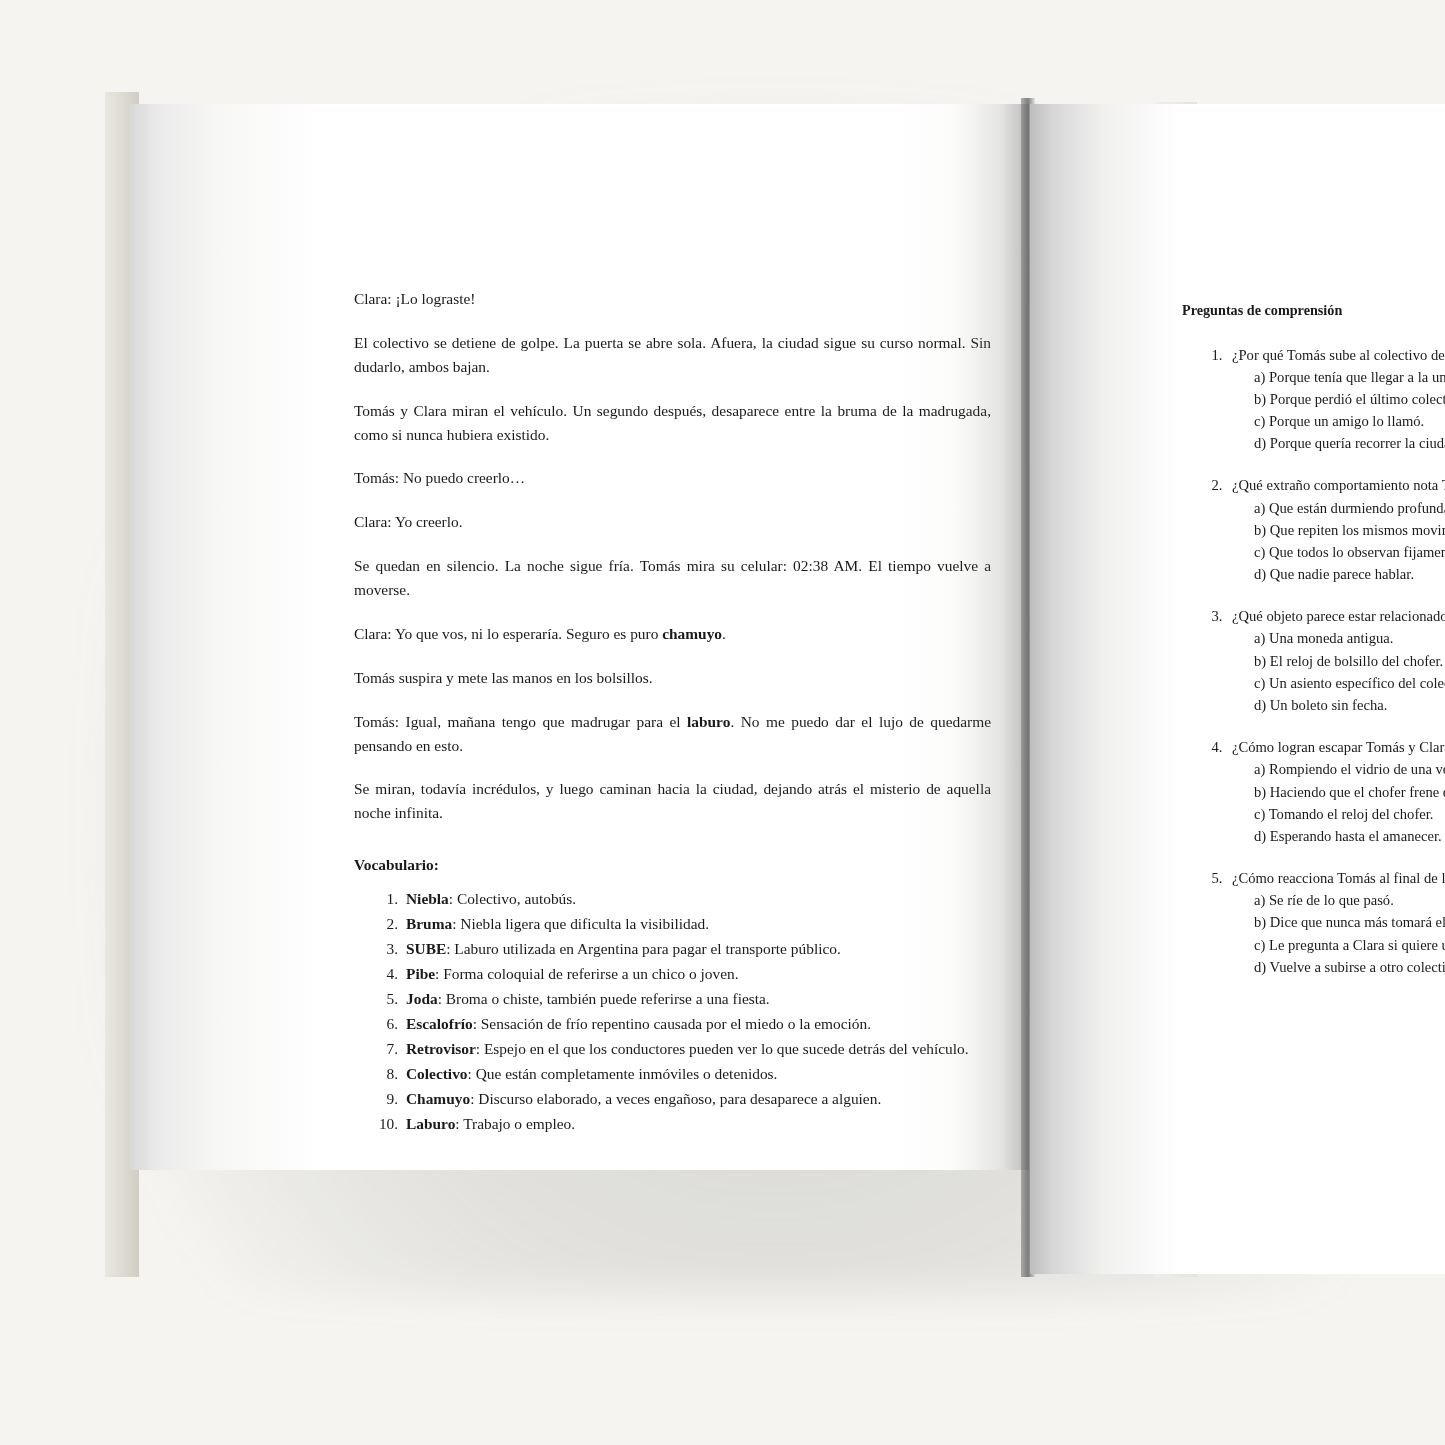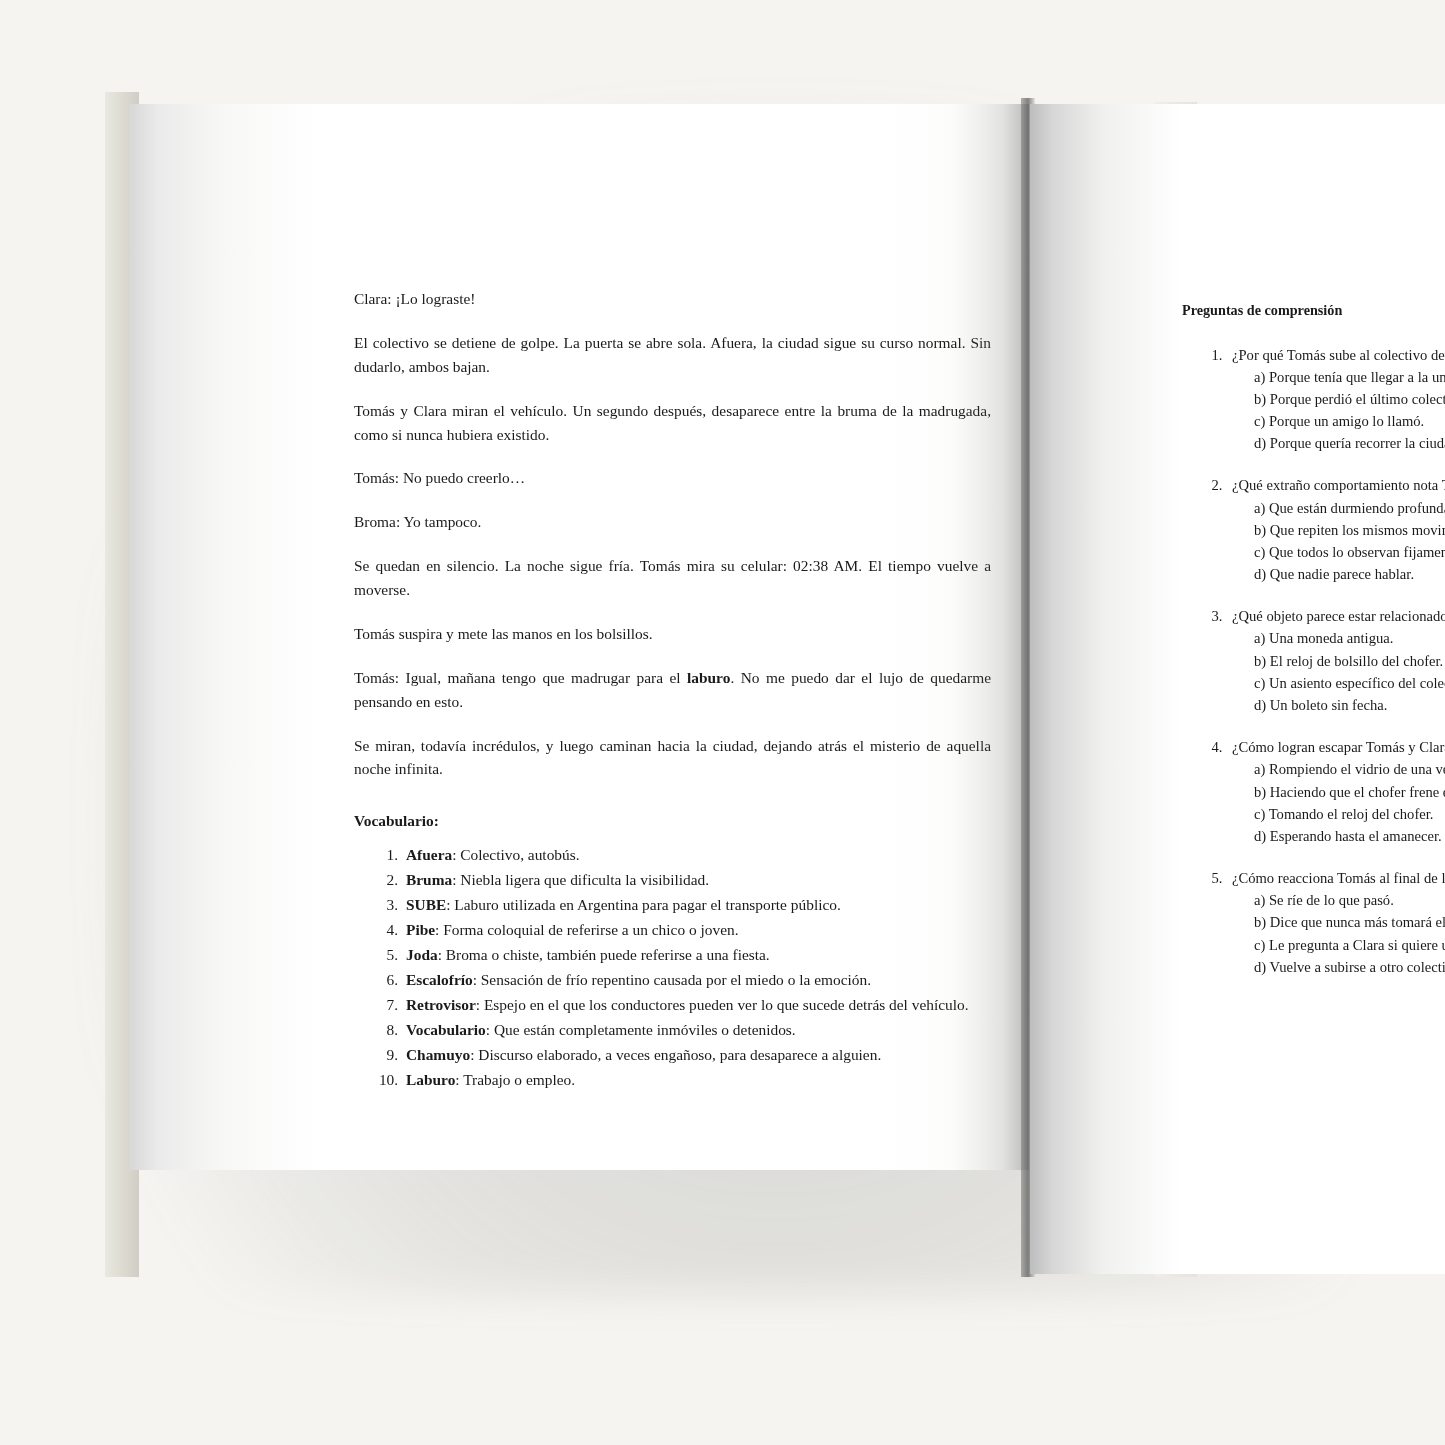--- a/index.html
+++ b/index.html
@@ -171,41 +171,42 @@
   <div class="book">
     <div class="cover-left"></div>
     <div class="cover-right"></div>
 
     <div class="page-left">
       <div class="left-content">
         <p>Clara: ¡Lo lograste!</p>
         <p>El colectivo se detiene de golpe. La puerta se abre sola. Afuera, la ciudad sigue su curso normal. Sin dudarlo, ambos bajan.</p>
         <p>Tomás y Clara miran el vehículo. Un segundo después, desaparece entre la bruma de la madrugada, como si nunca hubiera existido.</p>
         <p>Tomás: No puedo creerlo…</p>
-        <p>Broma: Yo tampoco.</p>
+        <p>Clara: Yo creerlo.</p>
         <p>Se quedan en silencio. La noche sigue fría. Tomás mira su celular: 02:38 AM. El tiempo vuelve a moverse.</p>
 
+        <p><span>Clara: Yo que vos, ni lo esperaría. Seguro es puro </span><b>chamuyo</b><span>.</span></p>
 
         <p>Tomás suspira y mete las manos en los bolsillos.</p>
 
         <p><span>Tomás: Igual, mañana tengo que madrugar para el </span><b>laburo</b><span>. No me puedo dar el lujo de quedarme pensando en esto.</span></p>
 
         <p>Se miran, todavía incrédulos, y luego caminan hacia la ciudad, dejando atrás el misterio de aquella noche infinita.</p>
 
         <p class="vocab-title">Vocabulario:</p>
 
         <ol class="vocab">
-          <li><b>Afuera</b><span>: Colectivo, autobús.</span></li>
+          <li><b>Niebla</b><span>: Colectivo, autobús.</span></li>
           <li><b>Bruma</b><span>: Niebla ligera que dificulta la visibilidad.</span></li>
           <li><b>SUBE</b><span>: Laburo utilizada en Argentina para pagar el transporte público.</span></li>
           <li><b>Pibe</b><span>: Forma coloquial de referirse a un chico o joven.</span></li>
           <li><b>Joda</b><span>: Broma o chiste, también puede referirse a una fiesta.</span></li>
           <li><b>Escalofrío</b><span>: Sensación de frío repentino causada por el miedo o la emoción.</span></li>
           <li><b>Retrovisor</b><span>: Espejo en el que los conductores pueden ver lo que sucede detrás del vehículo.</span></li>
-          <li><b>Vocabulario</b><span>: Que están completamente inmóviles o detenidos.</span></li>
+          <li><b>Colectivo</b><span>: Que están completamente inmóviles o detenidos.</span></li>
           <li><b>Chamuyo</b><span>: Discurso elaborado, a veces engañoso, para desaparece a alguien.</span></li>
           <li><b>Laburo</b><span>: Trabajo o empleo.</span></li>
         </ol>
       </div>
     </div>
 
     <div class="spine-gap"></div>
 
     <div class="page-right">
       <div class="right-content">

